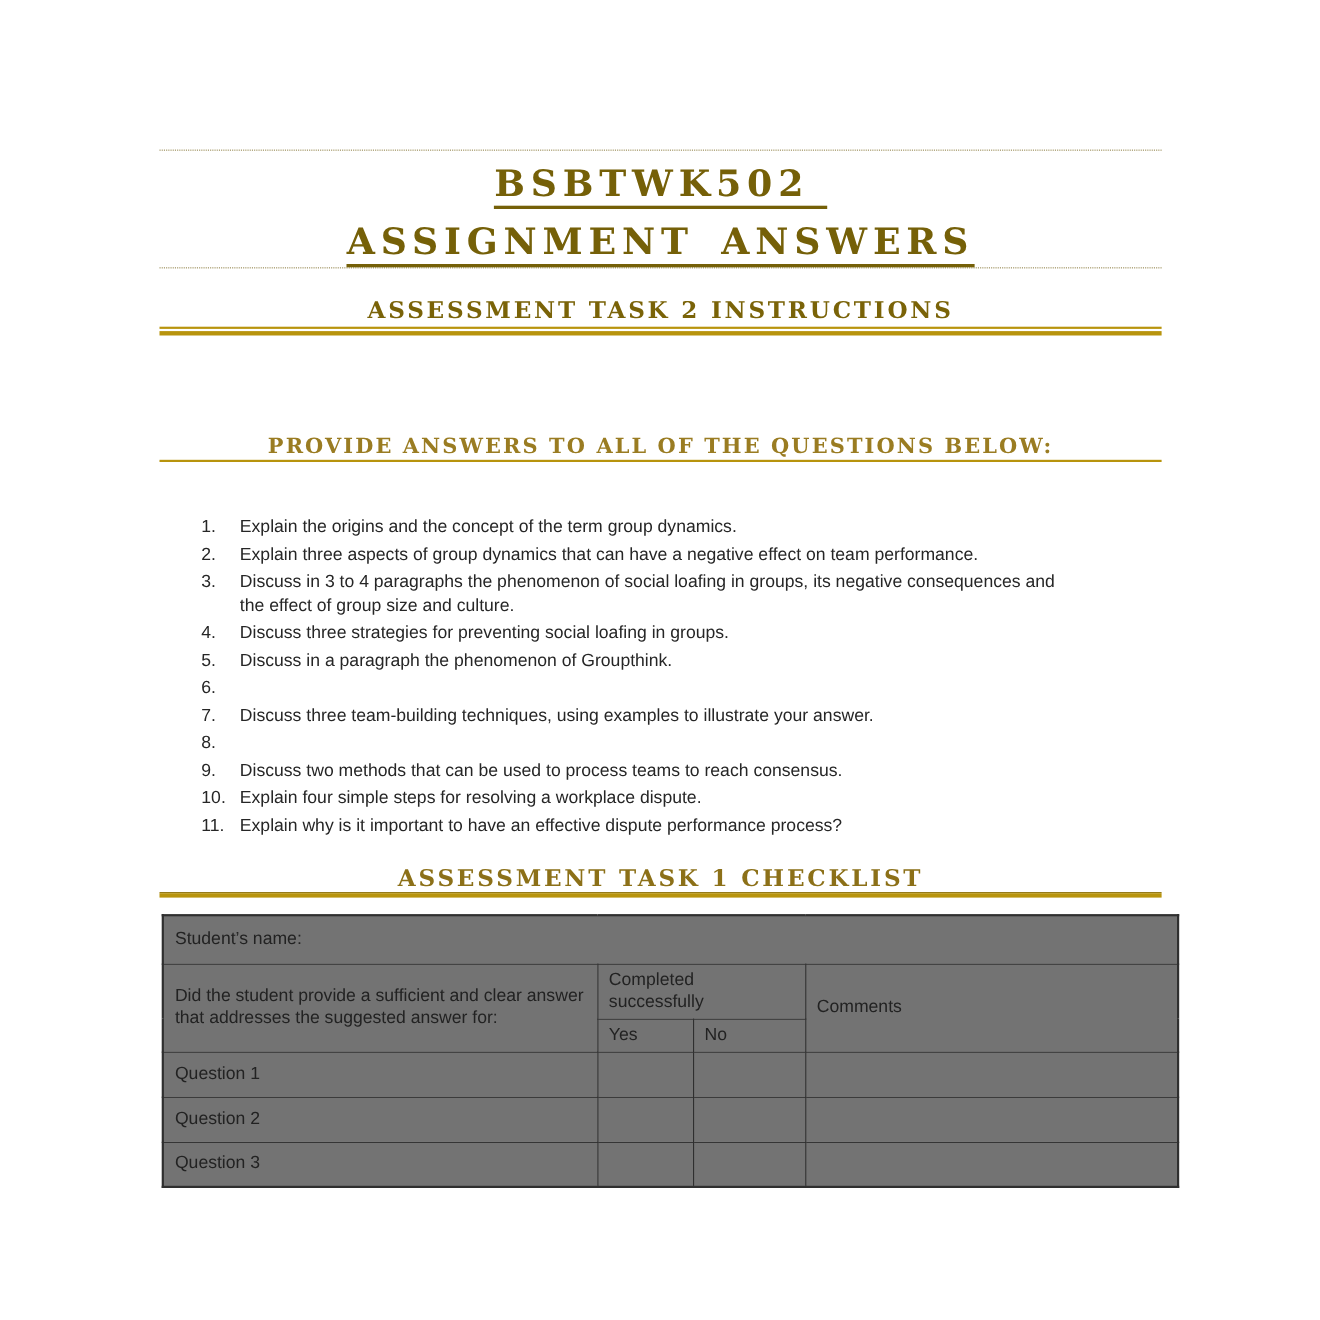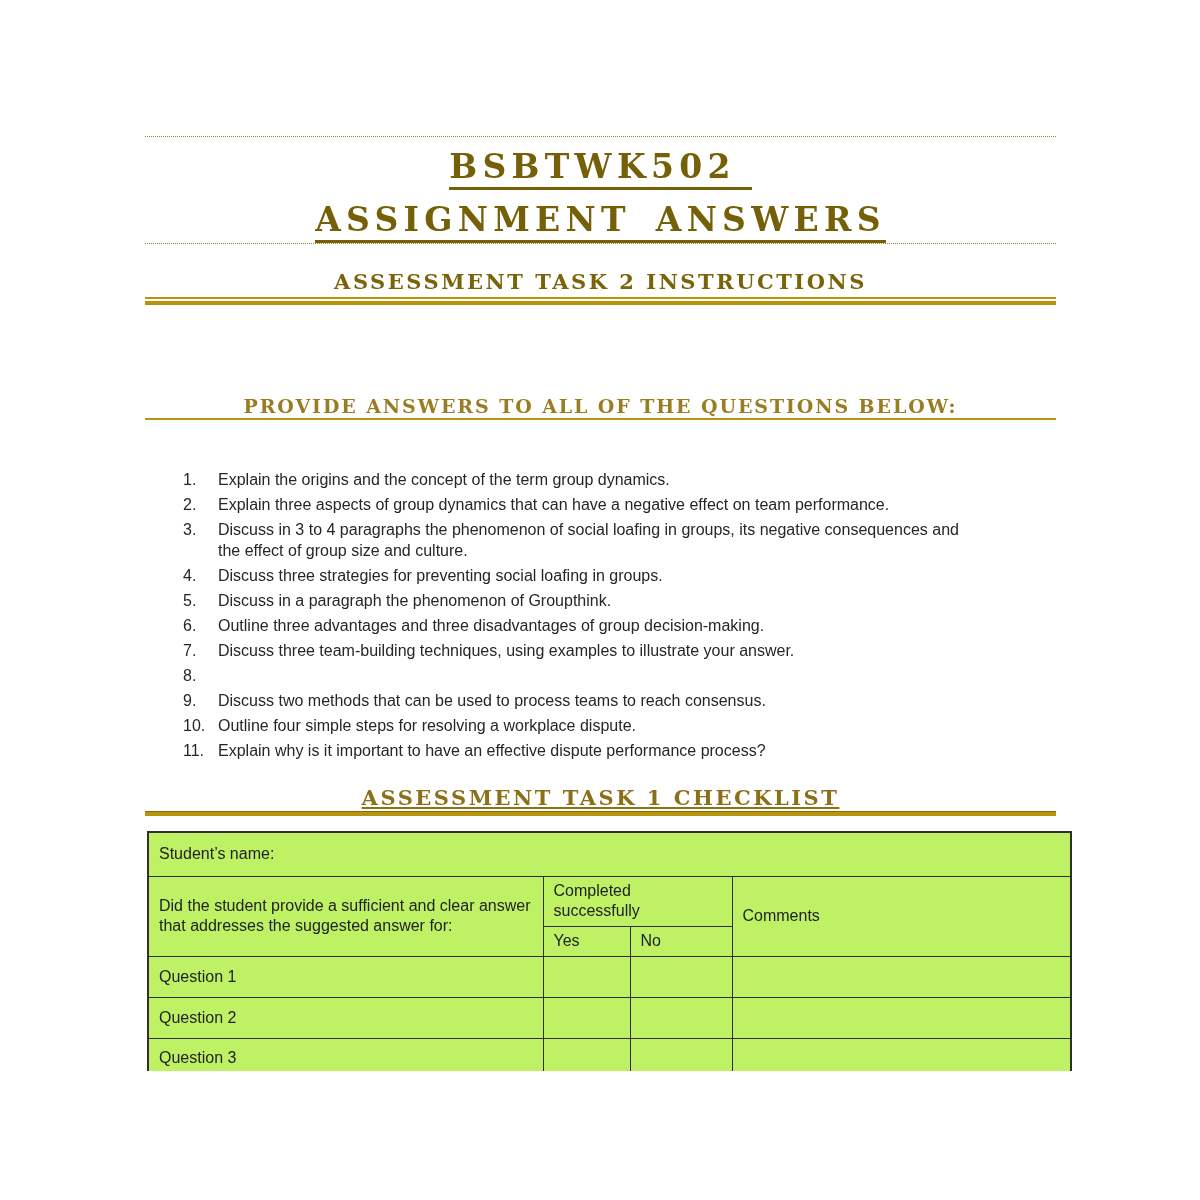--- a/index.html
+++ b/index.html
@@ -11,21 +11,21 @@
     --dotted-gold:#93854d;
     --table-border:#2f2f2f;
     --body-text:#1f1f1f;
   }
   *{box-sizing:border-box;}
   html,body{margin:0;padding:0;}
   body{
     width:1200px;height:1200px;background:#ffffff;
     font-family:"Liberation Sans", sans-serif;color:var(--body-text);
   }
-  .page{position:relative;width:1200px;height:1071px;background:#ffffff;overflow:hidden;}
+  .page{position:relative;width:1200px;height:1200px;background:#ffffff;overflow:hidden;}
   .content{position:absolute;left:145px;top:0;width:911px;}
 
   .dotted{height:0;border-top:1px dotted var(--dotted-gold);}
   #divider-top{margin-top:136px;}
   #divider-mid{margin-top:0px;}
 
   h1,h2,h3{margin:0;text-align:center;font-family:"DejaVu Serif", serif;font-weight:bold;}
 
   .doc-title{font-size:33px;line-height:36px;color:var(--title-gold);margin-top:12px;}
   .doc-title .u{
@@ -49,34 +49,34 @@
   }
   .rule-single{margin-top:1px;height:0;border-top:2px solid var(--rule-gold);}
 
   .question-list{margin:49px 0 0 0;padding:0 0 0 38px;list-style:none;}
   .question-item{display:flex;margin-bottom:4px;font-size:16px;line-height:21px;color:#262626;}
   .q-num{flex:0 0 35px;}
   .q-text{flex:1 1 auto;max-width:757px;}
 
   .checklist-heading{
     font-size:21px;line-height:23px;letter-spacing:0.12em;
-    color:var(--checklist-gold);margin-top:25px;text-decoration:underline;
+    color:var(--checklist-gold);margin-top:25px;
   }
   .rule-thick{margin-top:2px;border-top:1px solid #8a6d00;}
   .rule-thick .band{height:4px;background:var(--rule-gold);}
 
   table.checklist{
     border-collapse:collapse;table-layout:fixed;
     width:923px;margin:15px 0 0 2px;
     border:2px solid var(--table-border);
   }
   table.checklist td{
     border:1px solid var(--table-border);
     font-size:16px;line-height:20px;color:#222222;
-    padding:4px 10px;vertical-align:middle;background:#bef264;
+    padding:4px 10px;vertical-align:middle;background:#737373;
   }
   tr.row-name td{height:44px;}
   tr.row-head1 td{height:50px;}
   tr.row-head2 td{height:30px;}
   tr.row-q td{height:41px;}
   td.criteria{line-height:21px;}
 </style>
 </head>
 <body>
 
@@ -115,36 +115,35 @@
       <li class="question-item">
           <span class="q-num">4.</span>
           <span class="q-text">Discuss three strategies for preventing social loafing in groups.</span>
         </li>
       <li class="question-item">
           <span class="q-num">5.</span>
           <span class="q-text">Discuss in a paragraph the phenomenon of Groupthink.</span>
         </li>
       <li class="question-item">
           <span class="q-num">6.</span>
-          <span class="q-text">Outline three advantages and three disadvantages of group decision-making.</span>
         </li>
       <li class="question-item">
           <span class="q-num">7.</span>
           <span class="q-text">Discuss three team-building techniques, using examples to illustrate your answer.</span>
         </li>
       <li class="question-item">
           <span class="q-num">8.</span>
         </li>
       <li class="question-item">
           <span class="q-num">9.</span>
           <span class="q-text">Discuss two methods that can be used to process teams to reach consensus.</span>
         </li>
       <li class="question-item">
           <span class="q-num">10.</span>
-          <span class="q-text">Outline four simple steps for resolving a workplace dispute.</span>
+          <span class="q-text">Explain four simple steps for resolving a workplace dispute.</span>
         </li>
       <li class="question-item">
           <span class="q-num">11.</span>
           <span class="q-text">Explain why is it important to have an effective dispute performance process?</span>
         </li>
     </ol>
 
     <h2 class="checklist-heading">ASSESSMENT TASK 1 CHECKLIST</h2>
     <div class="rule-thick">
         <div class="band"></div>

